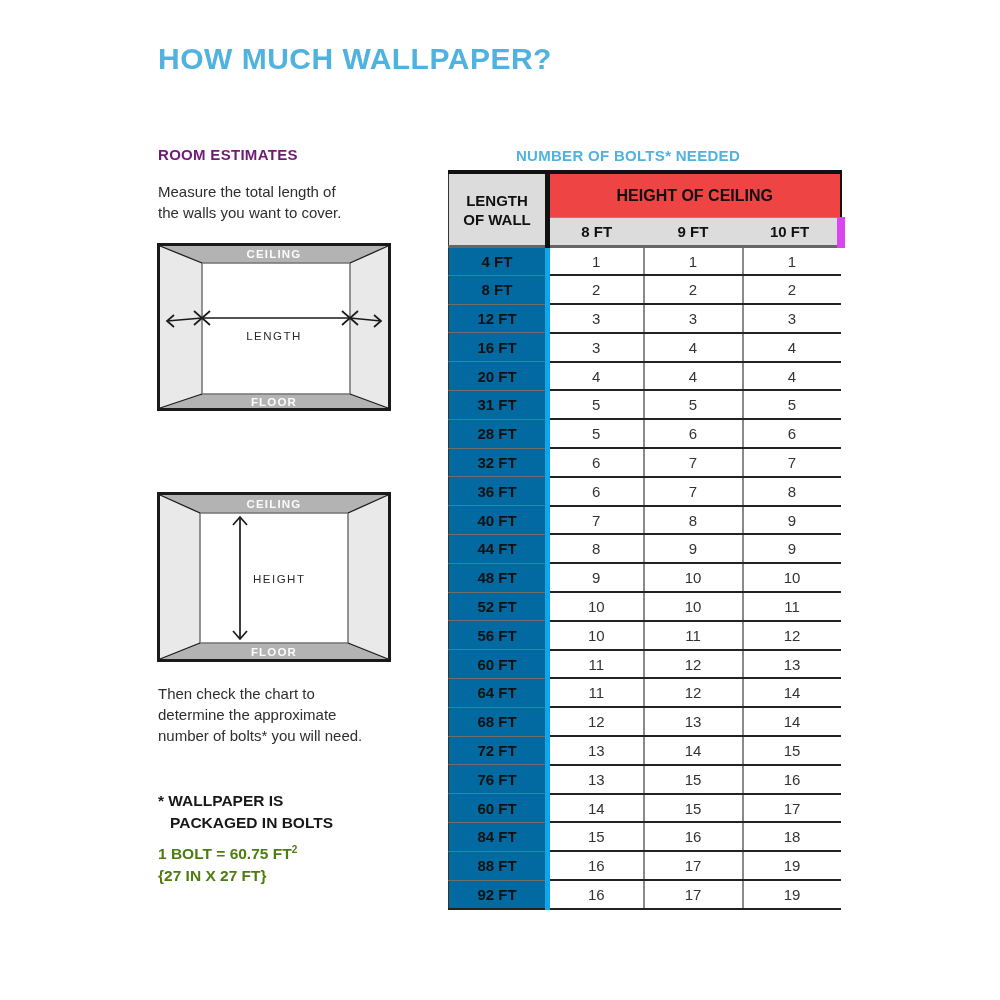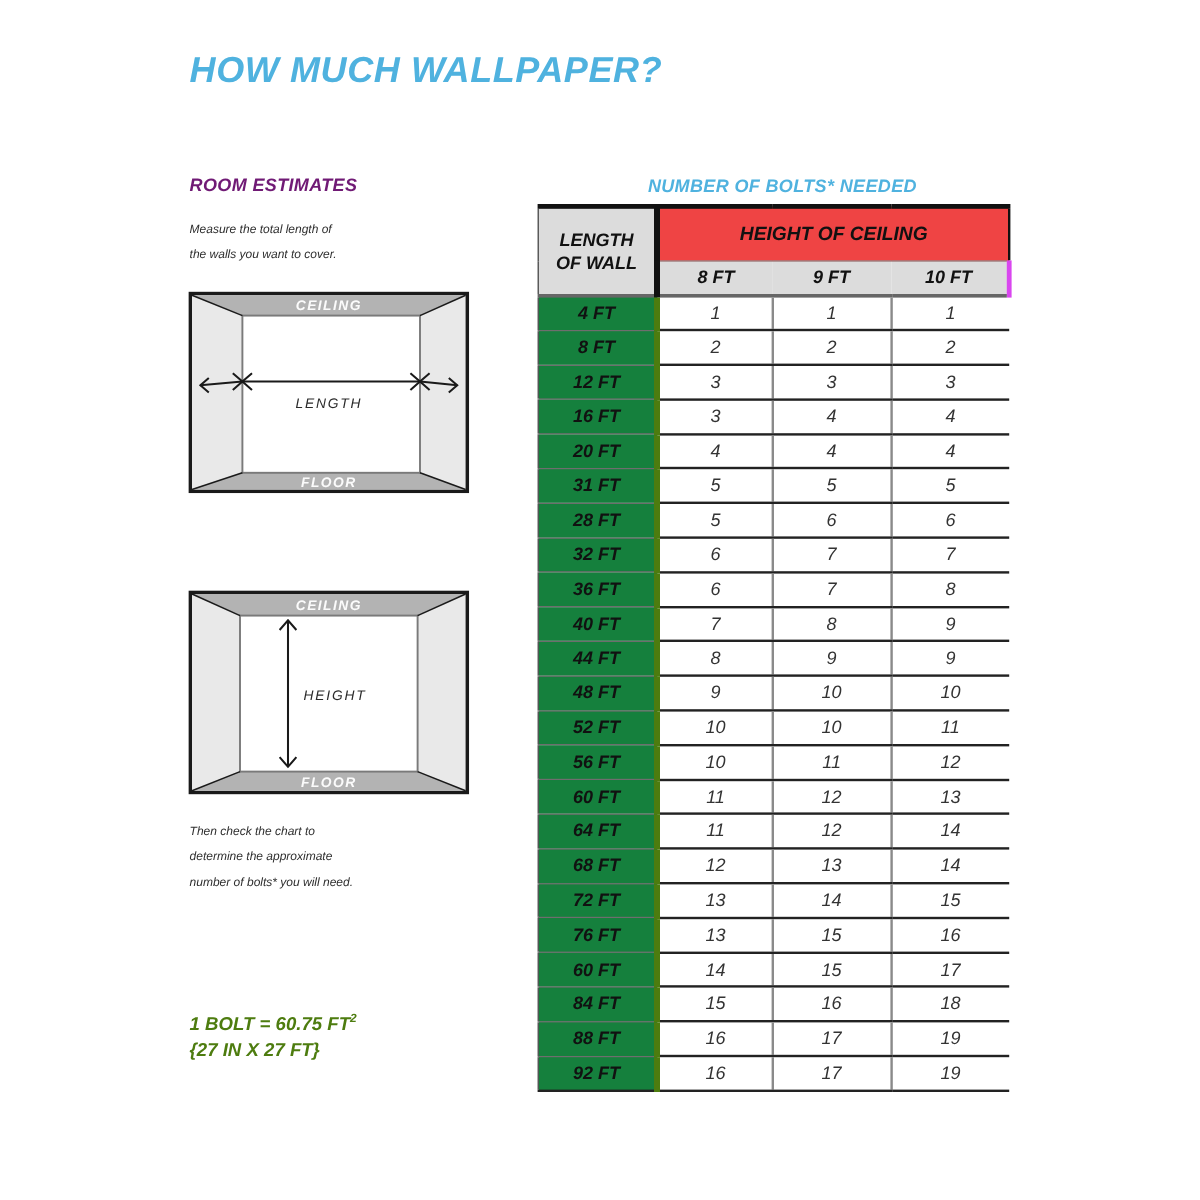--- a/index.html
+++ b/index.html
@@ -1,65 +1,65 @@
 <!DOCTYPE html>
 <html><head>
 <meta charset="utf-8">
 <style>
   html,body{margin:0;padding:0;background:#fff;}
   #page{
     position:relative;width:932px;height:1000px;background:#ffffff;
-    font-family:"Liberation Sans","DejaVu Sans",sans-serif;color:#2e2e2e;overflow:hidden;font-style:italic;
+    font-family:"Liberation Sans","DejaVu Sans",sans-serif;color:#2e2e2e;overflow:hidden;
   }
   .abs{position:absolute;}
   .prewrap{white-space:pre-line;}
   
   #main-title{left:158px;top:44px;font-size:30px;font-weight:bold;letter-spacing:.5px;color:#4FB2DF;line-height:1;}
   
   #room-heading{left:158px;top:146px;font-size:15px;font-weight:bold;letter-spacing:.3px;color:#701a75;}
-  .step-text{left:158px;font-size:10px;line-height:21px;color:#2e2e2e;}
+  .step-text{left:158px;font-size:15px;line-height:21px;color:#2e2e2e;}
   #step1{top:181px;}
   #step2{top:432px;}
   #step3{top:683px;}
   #footnote{left:158px;top:790px;font-size:15.5px;line-height:22px;font-weight:bold;color:#171717;}
   #footnote .indent{padding-left:12px;}
   #bolt-info{left:158px;top:843px;font-size:15.5px;line-height:22px;font-weight:bold;color:#4d7c0f;}
   sup{font-size:10px;vertical-align:super;line-height:0;}
   
   .diagram{display:block;}
   #diagram-length{left:157px;top:243px;}
   #diagram-height{left:157px;top:492px;}
   .diag-label{font-size:11.5px;letter-spacing:1.5px;fill:#2a2a2a;}
   .band-label{font-size:11.5px;font-weight:600;letter-spacing:1.2px;fill:#fbfbfb;}
   
-  #table-heading{left:456px;top:147px;width:392px;text-align:center;font-size:15px;font-weight:bold;letter-spacing:.3px;color:#4FB2DF;}
+  #table-heading{left:432px;top:147px;width:392px;text-align:center;font-size:15px;font-weight:bold;letter-spacing:.3px;color:#4FB2DF;}
   #bolt-table{
     position:absolute;left:448px;top:170px;width:392px;
     border-collapse:collapse;table-layout:fixed;
     border-top:4px solid #111;border-left:1.5px solid #333;
     font-size:15px;
   }
   #bolt-table td{padding:0;text-align:center;vertical-align:middle;}
   .wall-hdr{
     background:#dcdcdc;font-weight:bold;color:#111;line-height:19px;
     border-right:5px solid #111;border-bottom:3px solid #666;white-space:pre-line;
   }
   .group-hdr{
     background:#ef4444;font-weight:bold;color:#111;font-size:16px;height:43px;
     border-bottom:1.5px solid #8a8a8a;border-right:2px solid #111;
   }
   .sub-hdr{
     background:#dcdcdc;font-weight:bold;color:#111;height:27px;
     border-bottom:3px solid #666;
   }
-  .sub-hdr.last{border-right:4px solid #d946ef;}
+  .sub-hdr.last{border-right:8px solid #d946ef;}
   #bolt-table tbody tr{height:28.8px;}
   .wall-cell{
-    background:#15803d;font-weight:bold;color:#111;
-    border-right:5px solid #4d7c0f;border-bottom:1.5px solid #6e6e6e;
+    background:#0369a1;font-weight:bold;color:#111;
+    border-right:5px solid #0ea5e9;border-bottom:1.5px solid #6e6e6e;
   }
   .num-cell{color:#333;border-bottom:2px solid #222;background:#fff;}
   .num-cell.vline{border-left:2px solid #8a8a8a;}
   #bolt-table tbody tr:last-child .wall-cell{border-bottom:2px solid #222;margin-top:24px;}
 </style>
 </head>
 <body>
 
 <div id="page">
 
@@ -116,20 +116,24 @@
     </g>
     <text class="band-label" x="117" y="16" text-anchor="middle">CEILING</text>
     <text class="band-label" x="117" y="164" text-anchor="middle">FLOOR</text>
     <text class="diag-label" x="96" y="91" text-anchor="start">HEIGHT</text>
   </svg>
 
   <div id="step3" class="abs step-text prewrap">Then check the chart to
 determine the approximate
 number of bolts* you will need.</div>
 
+  <div id="footnote" class="abs">
+    <div>* WALLPAPER IS</div>
+    <div class="indent">PACKAGED IN BOLTS</div>
+  </div>
 
   <div id="bolt-info" class="abs">
     <div><span>1 BOLT = 60.75 FT</span><sup>2</sup></div>
     <div>{27 IN X 27 FT}</div>
   </div>
 
   <div id="table-heading" class="abs">NUMBER OF BOLTS* NEEDED</div>
 
   <table id="bolt-table">
     <colgroup>

